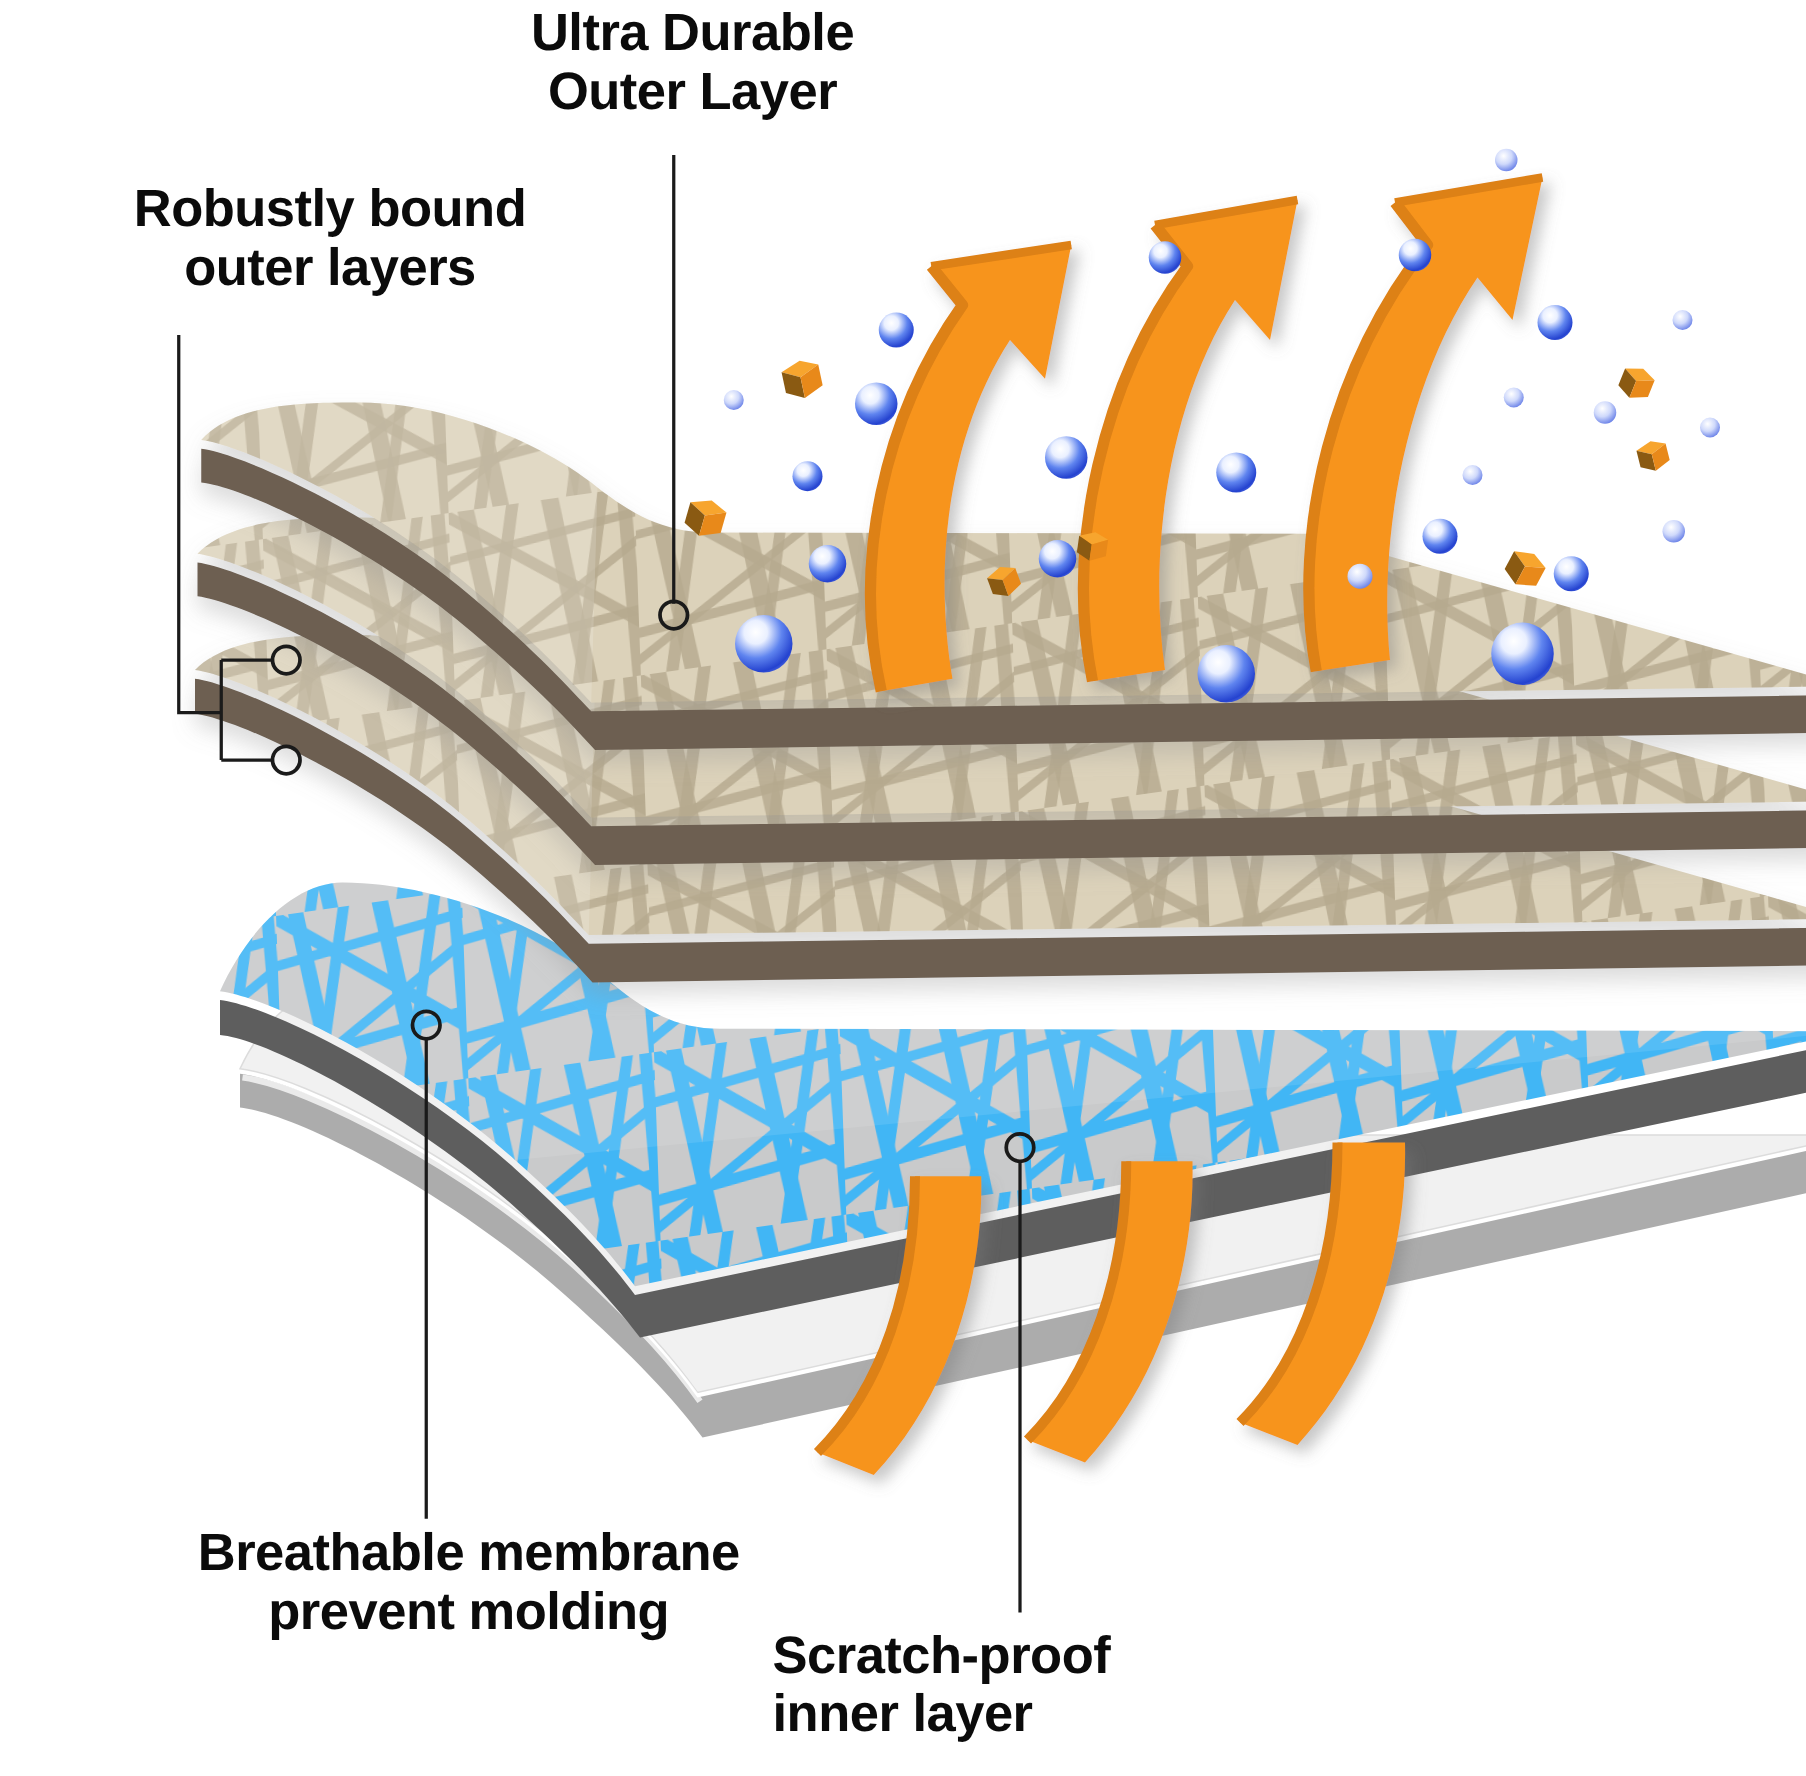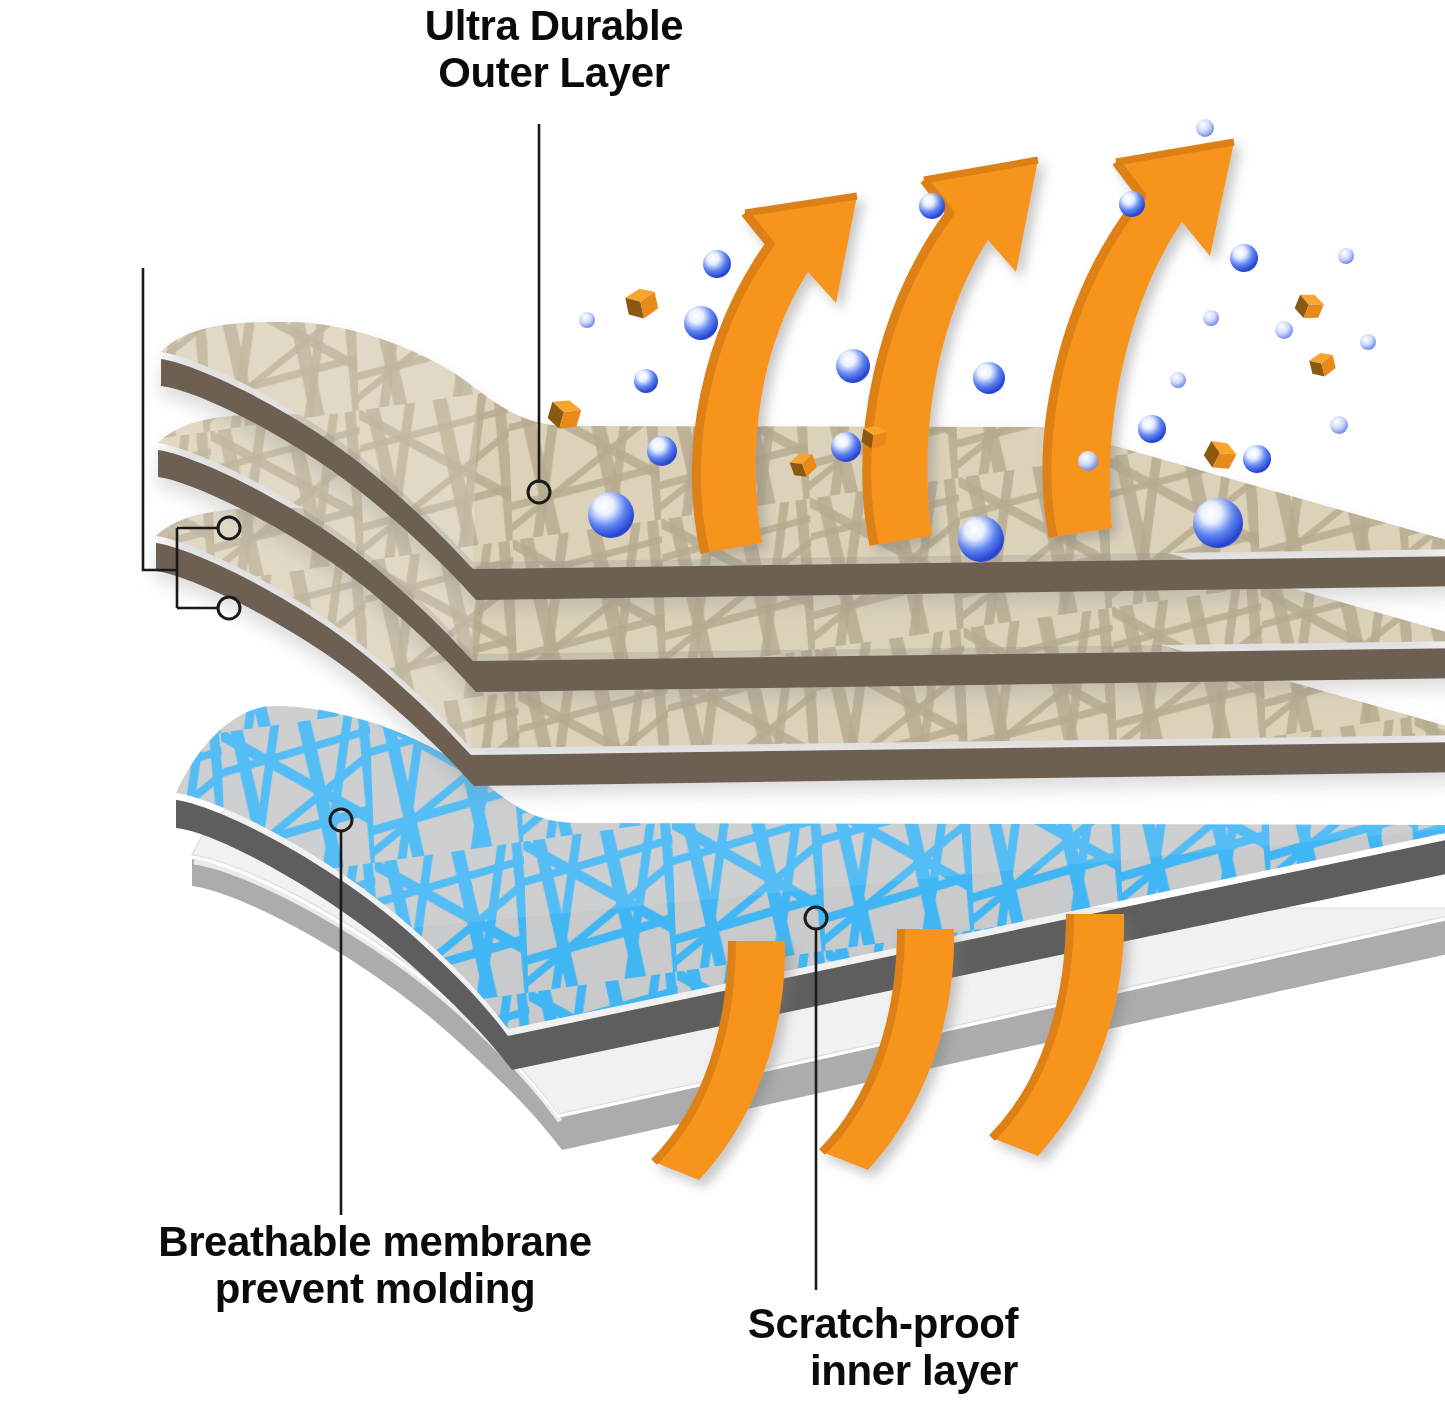--- a/index.html
+++ b/index.html
@@ -51,21 +51,21 @@
     top: 1218px;
     width: 626px;
     font-size: 42px;
     text-align: center;
   }
   #label-scratch-proof {
     left: 572px;
     top: 1300px;
     width: 400px;
     font-size: 42px;
-    text-align: right;
+    text-align: left;
   }
   svg { display: block; }
 </style>
 </head>
 <body>
 
 <div id="stage">
 
   <svg id="illustration" width="1445" height="1421" viewBox="0 0 1445 1421" xmlns="http://www.w3.org/2000/svg">
     <defs>
@@ -459,20 +459,22 @@
         <circle cx="770" cy="918" r="11" fill="none" stroke="#1a1a1a" stroke-width="3"></circle>
         <path d="M770 929 L 770 1290"></path>
       </g>
     </g>
 
   </svg>
 
   <div class="label" id="label-outer-layer">Ultra Durable
 Outer Layer</div>
 
+  <div class="label" id="label-robustly-bound">Robustly bound
+outer layers</div>
 
   <div class="label" id="label-breathable">Breathable membrane
 prevent molding</div>
 
   <div class="label" id="label-scratch-proof">Scratch-proof
 inner layer</div>
 
 </div>
 
 </body></html>

